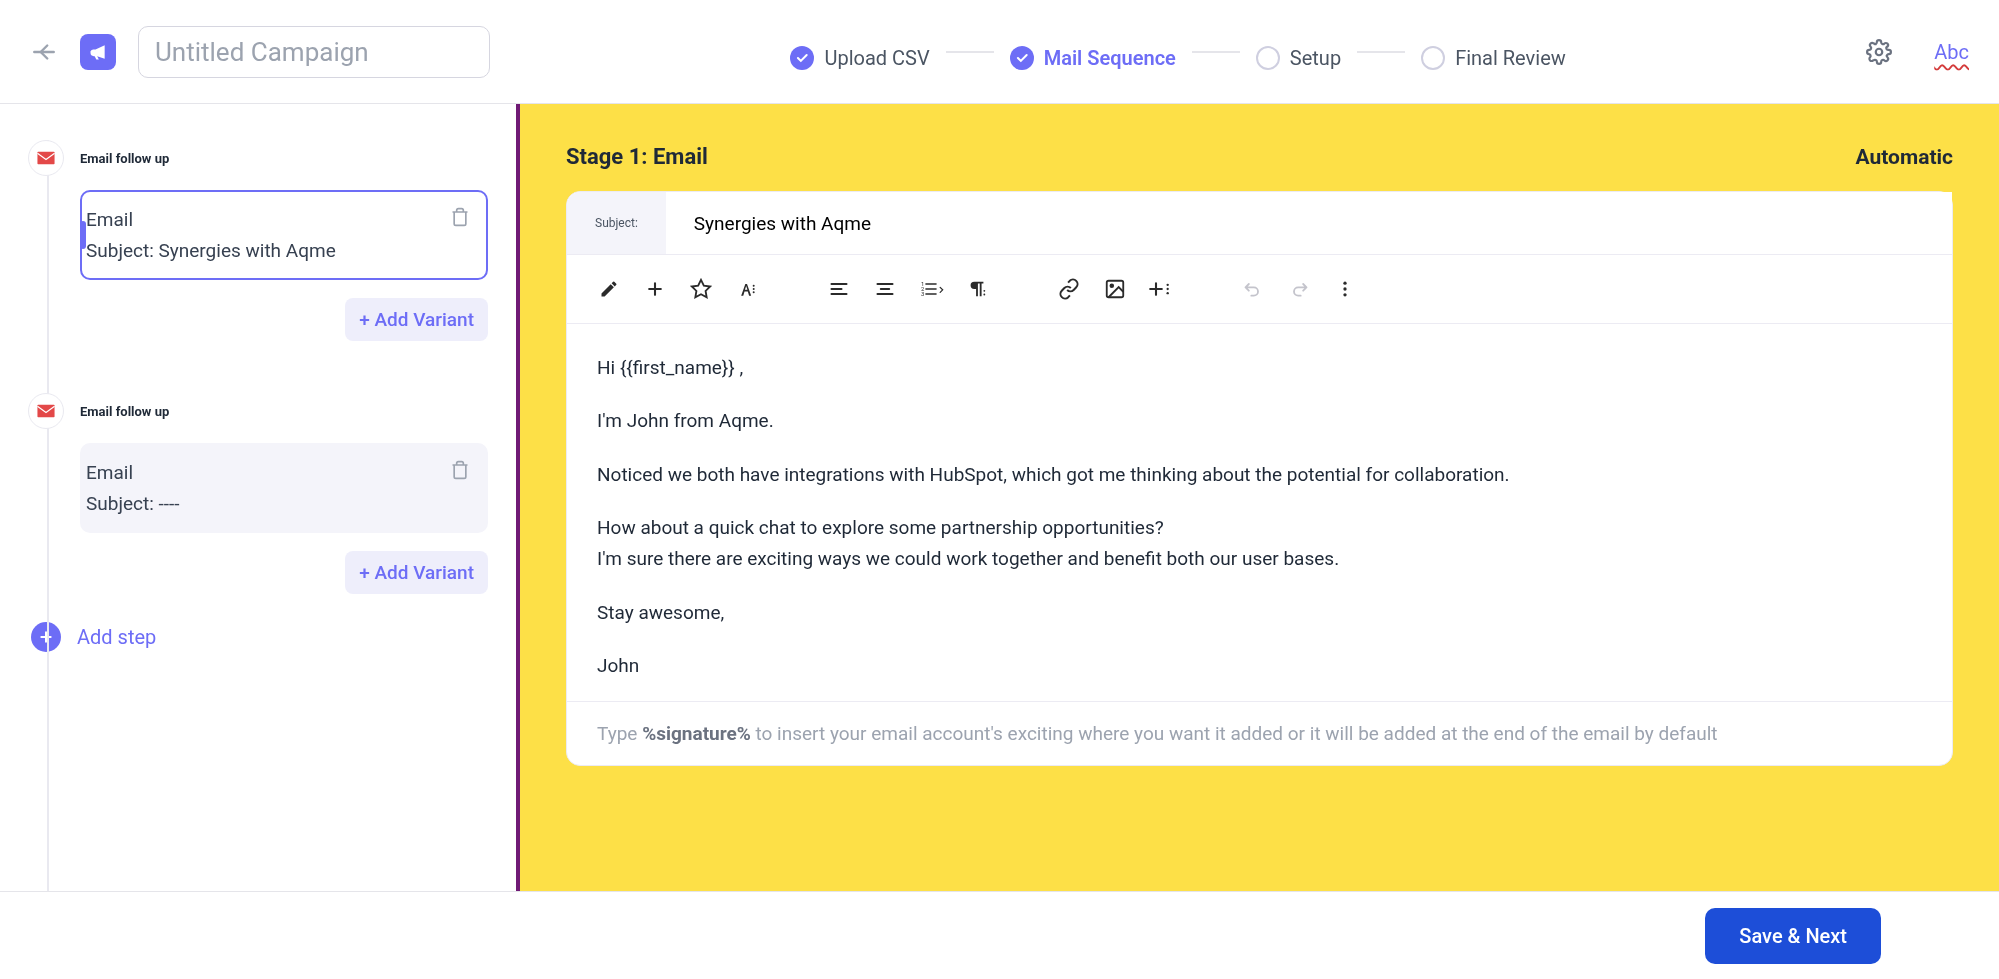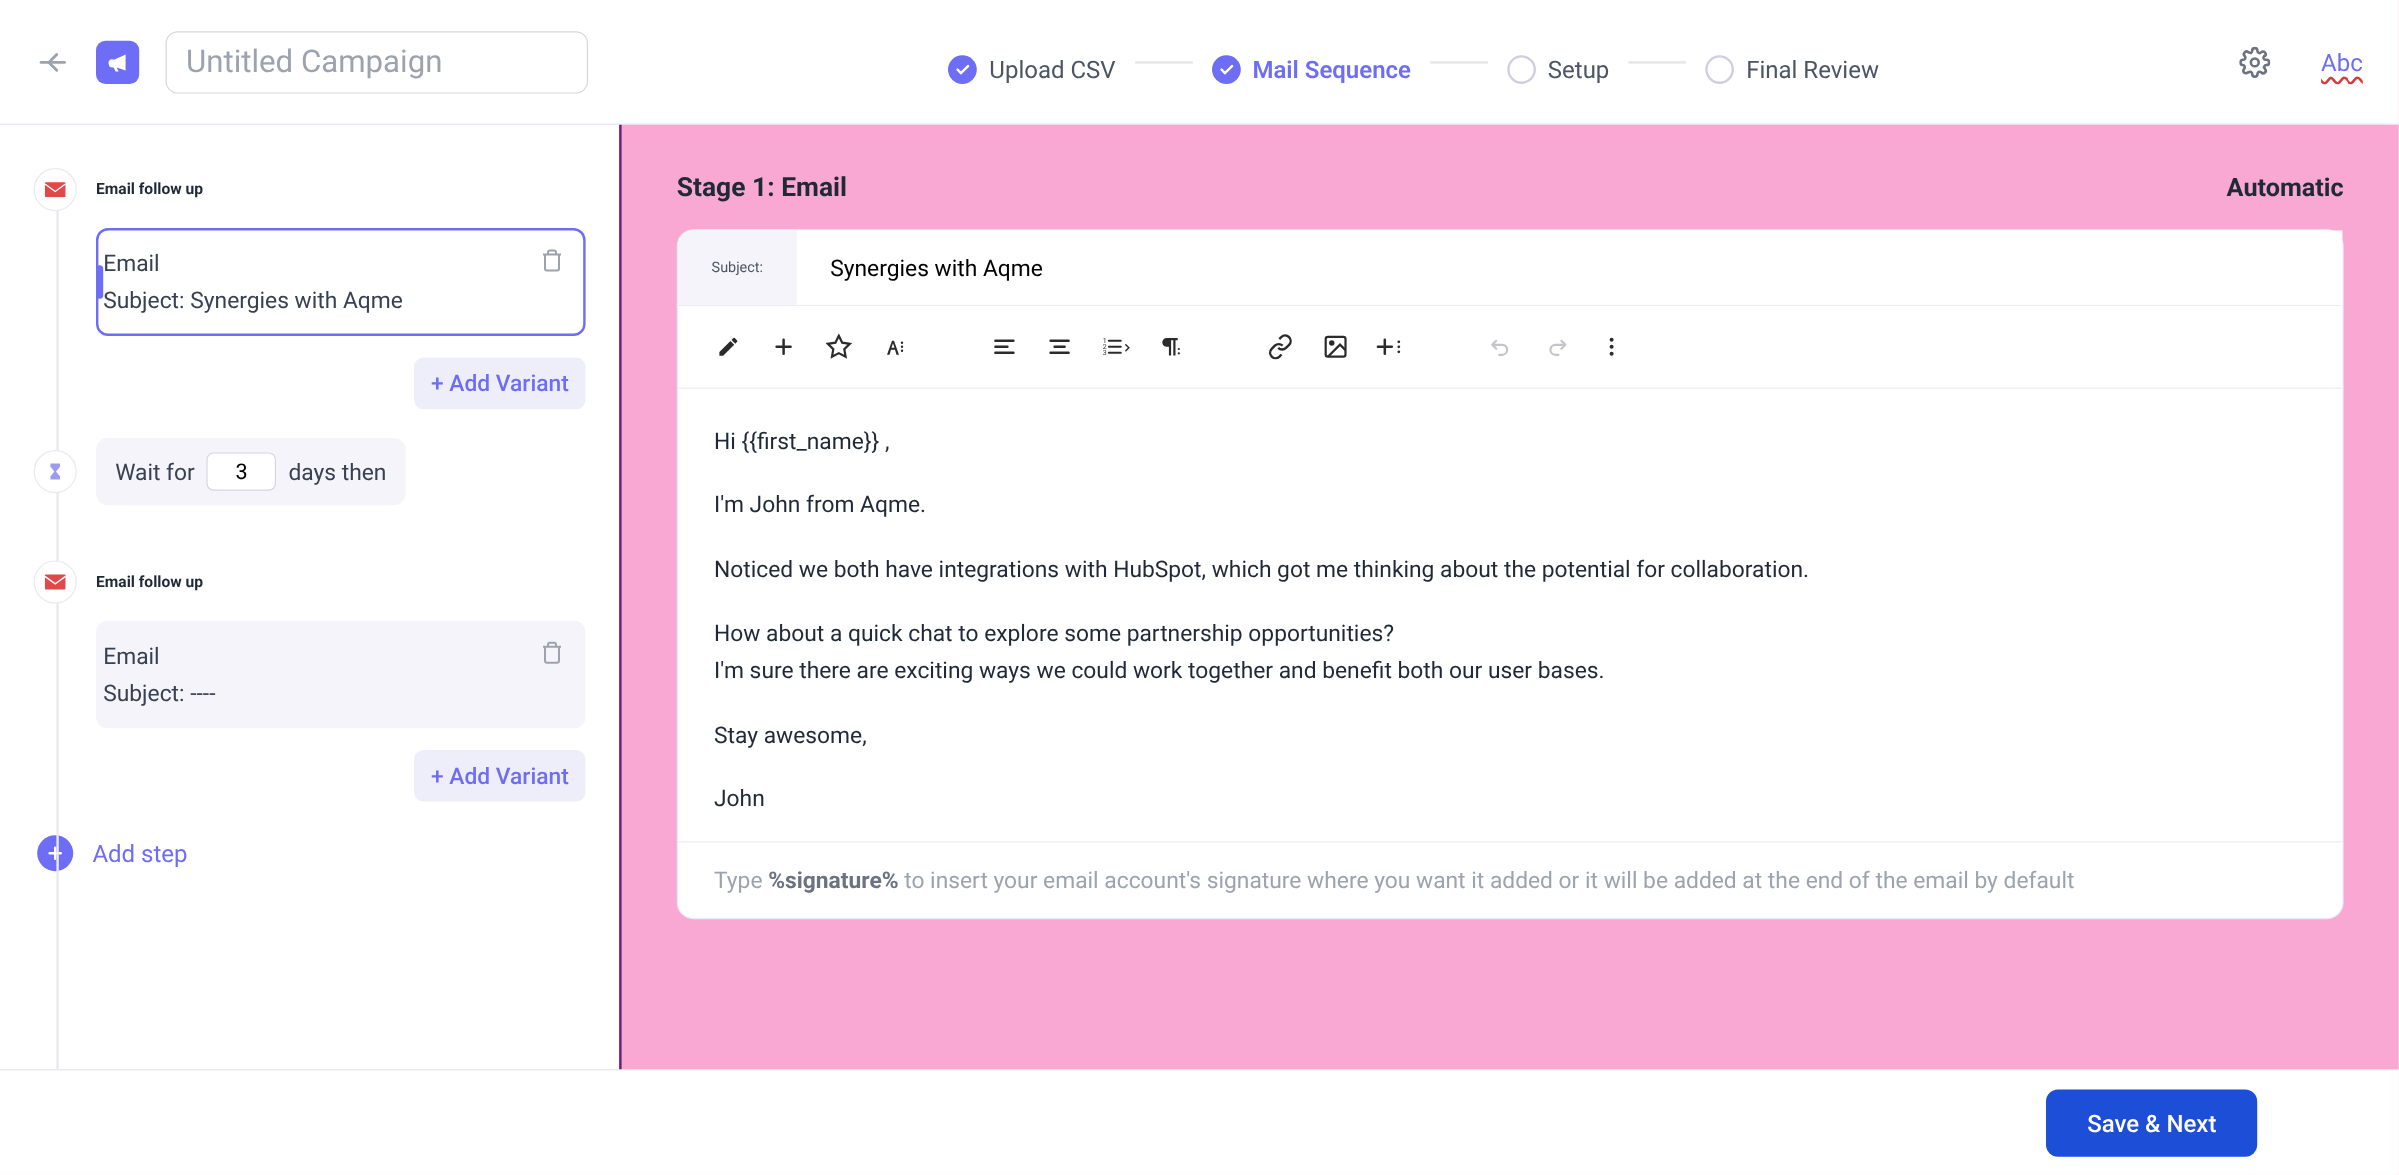--- a/index.html
+++ b/index.html
@@ -51,21 +51,21 @@
   .add-variant-inner { background: #eeeefb; color: #6d6df6; font-size: 19px; padding: 10px 14px; border-radius: 8px; font-weight: 500; cursor: pointer; }
   .variant-row { margin-left: 52px; display: flex; justify-content: flex-end; margin-bottom: 24px; }
   .wait-pill { margin-left: 52px; background: #f4f4fa; border-radius: 10px; padding: 12px 16px; display: inline-flex; align-items: center; gap: 10px; font-size: 19px; color: #374151; }
   .wait-input { width: 58px; height: 32px; border: 1px solid #d6d6e0; border-radius: 6px; text-align: center; font-size: 18px; }
 
   .add-step-row { display: flex; align-items: center; gap: 16px; margin-top: 28px; }
   .add-step-btn { width: 30px; height: 30px; border-radius: 50%; background: #6d6df6; display: flex; align-items: center; justify-content: center; cursor: pointer; margin-left: 3px; }
   .add-step-label { color: #6d6df6; font-size: 20px; cursor: pointer; }
 
   
-  .panel-wrap { flex: 1; background: #f9a8d4; border-left: 2px solid #701a75; padding: 40px 46px 0 46px; overflow: auto; }
+  .panel-wrap { flex: 1; background: #fde047; border-left: 4px solid #701a75; padding: 40px 46px 0 46px; overflow: auto; }
   .panel-head { display: flex; justify-content: space-between; align-items: center; margin-bottom: 22px; }
   .panel-title { font-size: 22px; font-weight: 700; color: #1f2937; }
   .panel-sub { font-size: 21px; font-weight: 700; color: #1f2937; }
 
   .editor { background: #fff; border-radius: 14px; border: 1px solid #ecebf3; display: flex; flex-direction: column; }
   .subject-row { display: flex; border-bottom: 1px solid #ecebf3; }
   .subject-label { background: #f4f4fa; padding: 24px 28px; font-size: 12px; color: #4b5563; border-top-left-radius: 14px; }
   .subject-input { flex: 1; border: none; padding: 0 28px; font-size: 19px; outline: none; }
 
   .toolbar { display: flex; align-items: center; padding: 14px 22px; gap: 6px; border-bottom: 1px solid #ecebf3; }
@@ -167,34 +167,20 @@
             </svg>
         </div>
         <div class="card-type">Email</div>
         <div class="card-subject">Subject: Synergies with Aqme</div>
       </div>
     </div>
     <div class="variant-row">
       <div class="add-variant-inner">+ Add Variant</div>
     </div>
 
-    <div class="step-block">
-      <div class="step-head" style="margin-bottom:0">
-        <div class="step-icon">
-          <svg width="16" height="20" viewBox="0 0 24 24" fill="#9b9bf0">
-              <path d="M6 2h12v4l-5 6 5 6v4H6v-4l5-6-5-6V2z"></path>
-            </svg>
-        </div>
-        <div class="wait-pill" style="margin-left:0">
-          <span>Wait for</span>
-          <input class="wait-input" type="text" value="3" style="">
-          <span>days then</span>
-        </div>
-      </div>
-    </div>
 
     <div style="height:28px"></div>
 
     <div class="step-block">
       <div class="step-head">
         <div class="step-icon">
           <svg width="20" height="14" viewBox="0 0 24 18" fill="#e34848">
               <rect x="1" y="1" width="22" height="16" rx="1" fill="#e34848"></rect>
               <path d="M1 3l11 8 11-8" stroke="#fff" stroke-width="1.5" fill="none"></path>
             </svg>
@@ -334,21 +320,21 @@
         <p>Hi {{first_name}} ,</p>
         <p>I'm John from Aqme.</p>
         <p>Noticed we both have integrations with HubSpot, which got me thinking about the potential for collaboration.</p>
         <p class="tight">How about a quick chat to explore some partnership opportunities?</p>
         <p>I'm sure there are exciting ways we could work together and benefit both our user bases.</p>
         <p>Stay awesome,</p>
         <p class="tight">John</p>
       </div>
 
       <div class="sig-hint">
-        <span>Type </span><b>%signature%</b><span> to insert your email account's signature where you want it added or it will be added at the end of the email by default</span>
+        <span>Type </span><b>%signature%</b><span> to insert your email account's exciting where you want it added or it will be added at the end of the email by default</span>
       </div>
     </div>
   </div>
 </div>
 
 <div class="footer">
   <button class="save-btn">Save &amp; Next</button>
 </div>
 
 </body></html>

